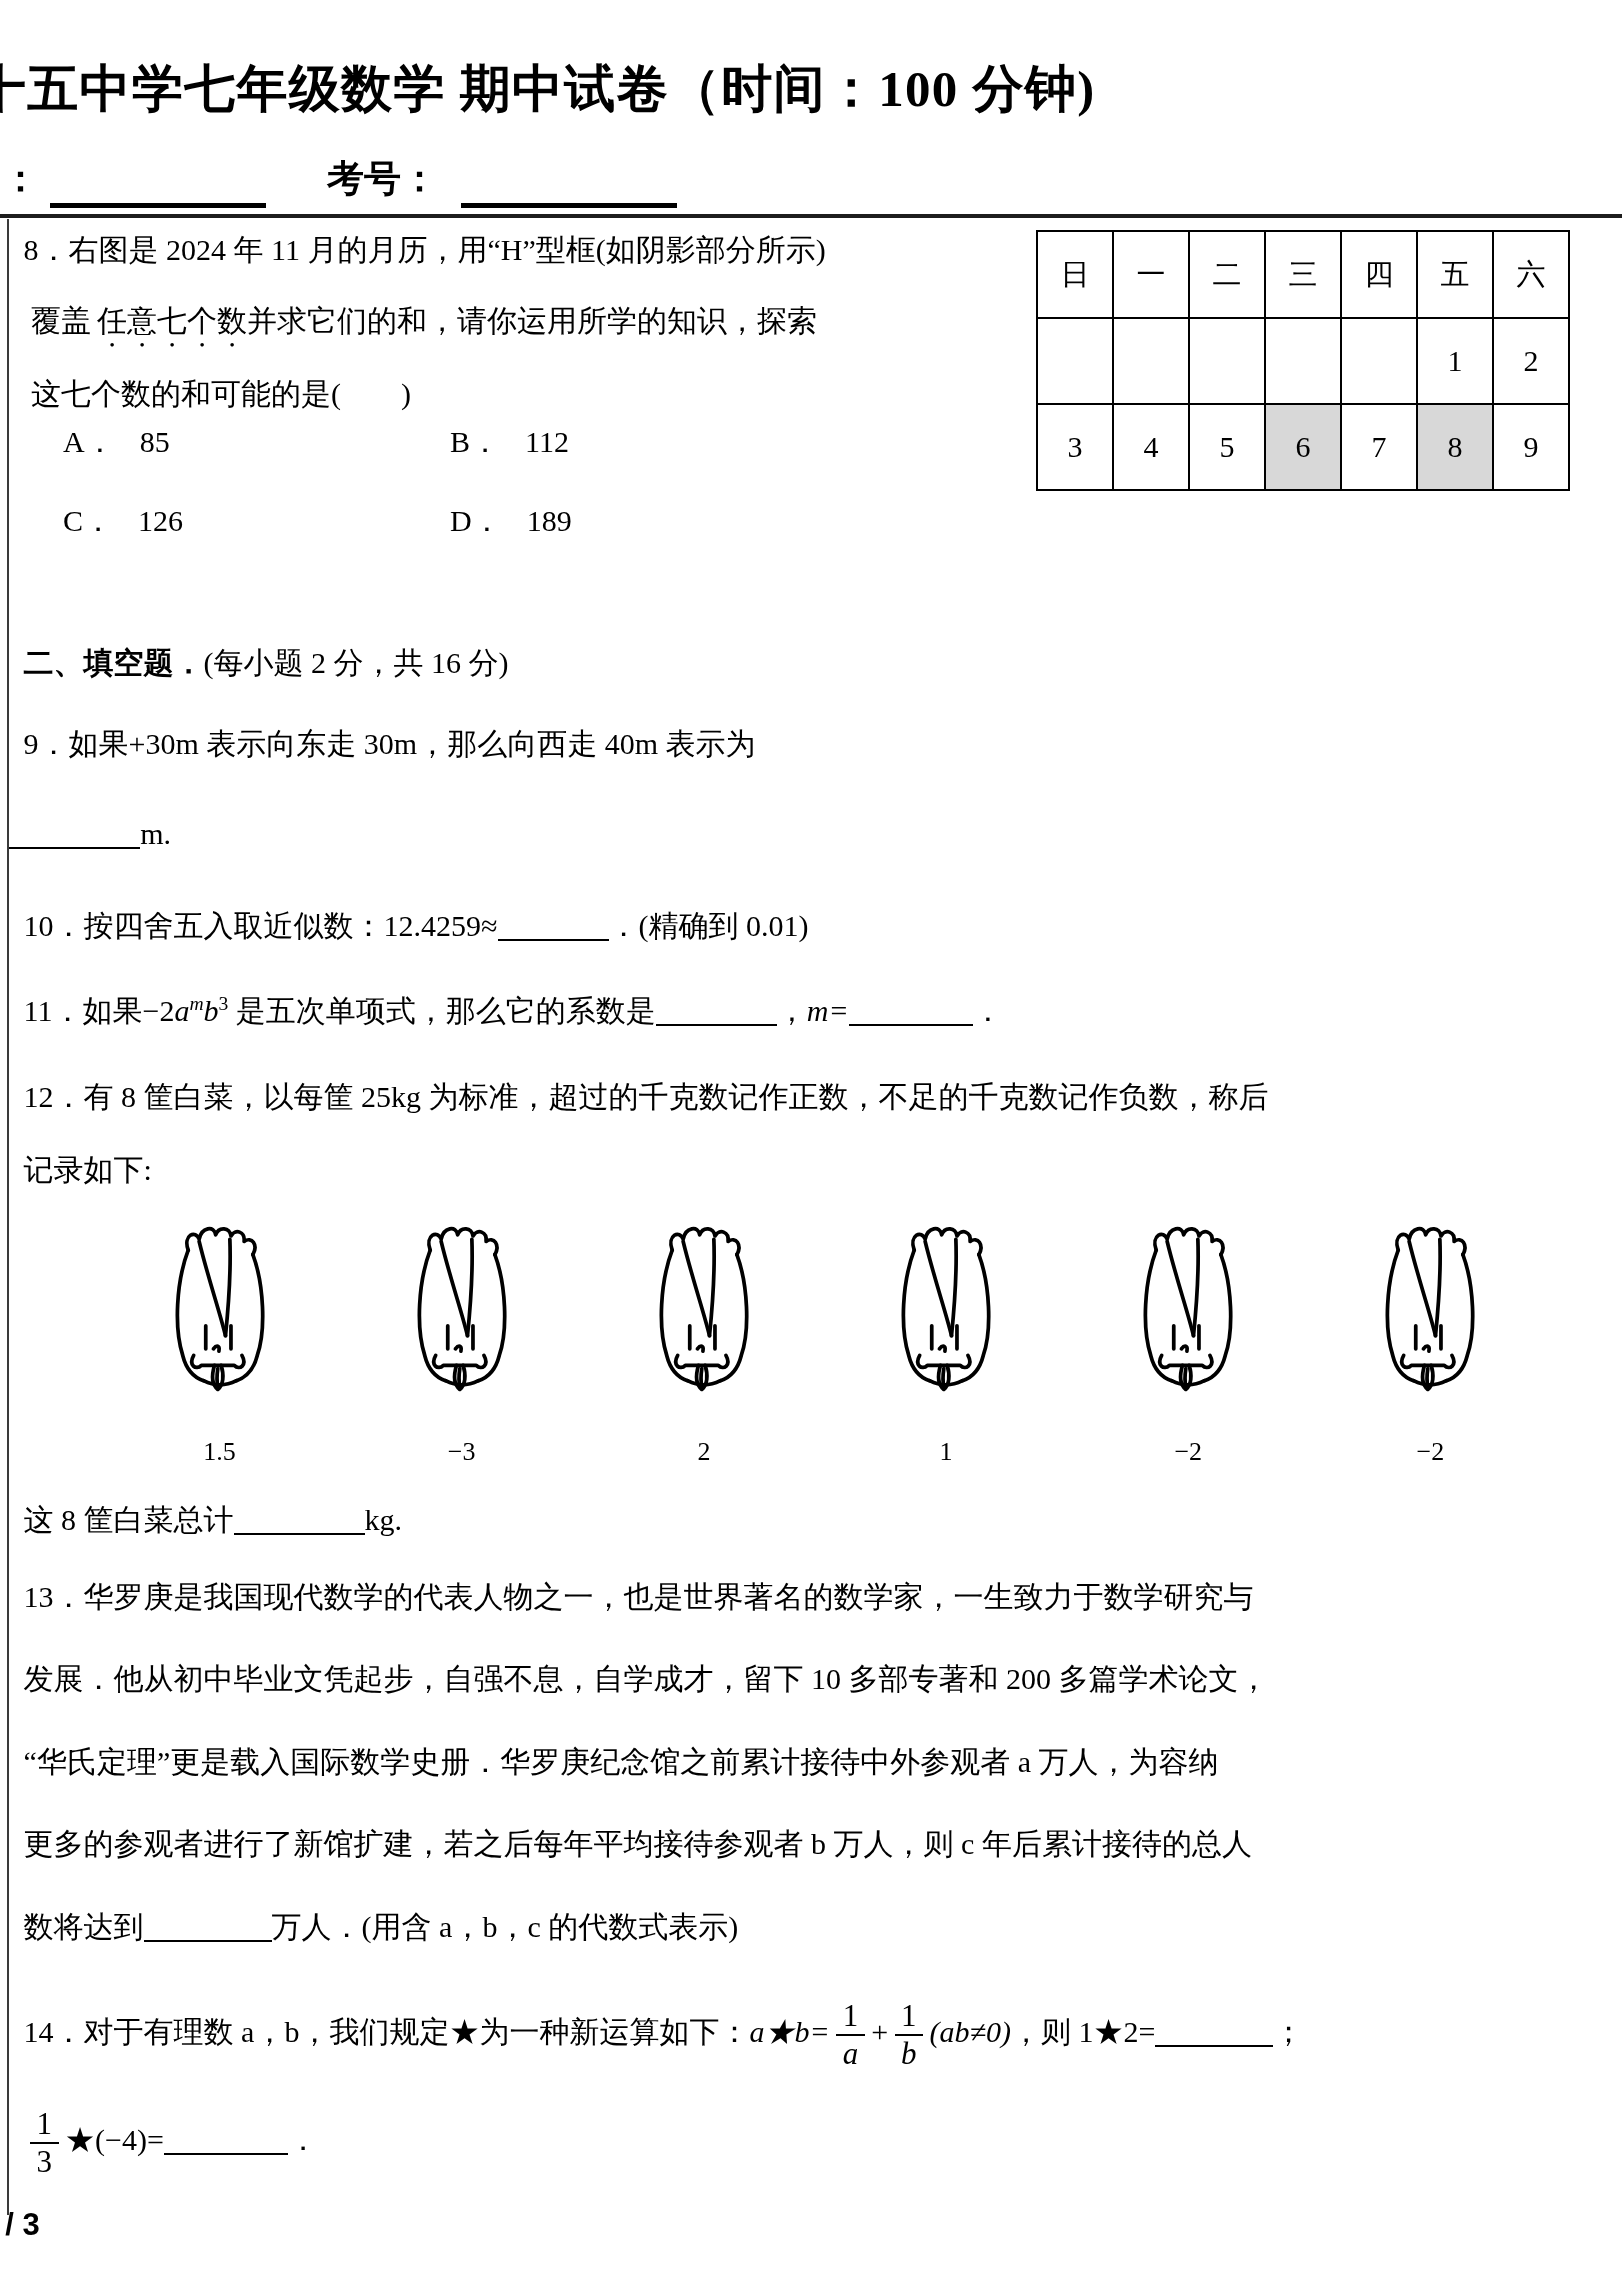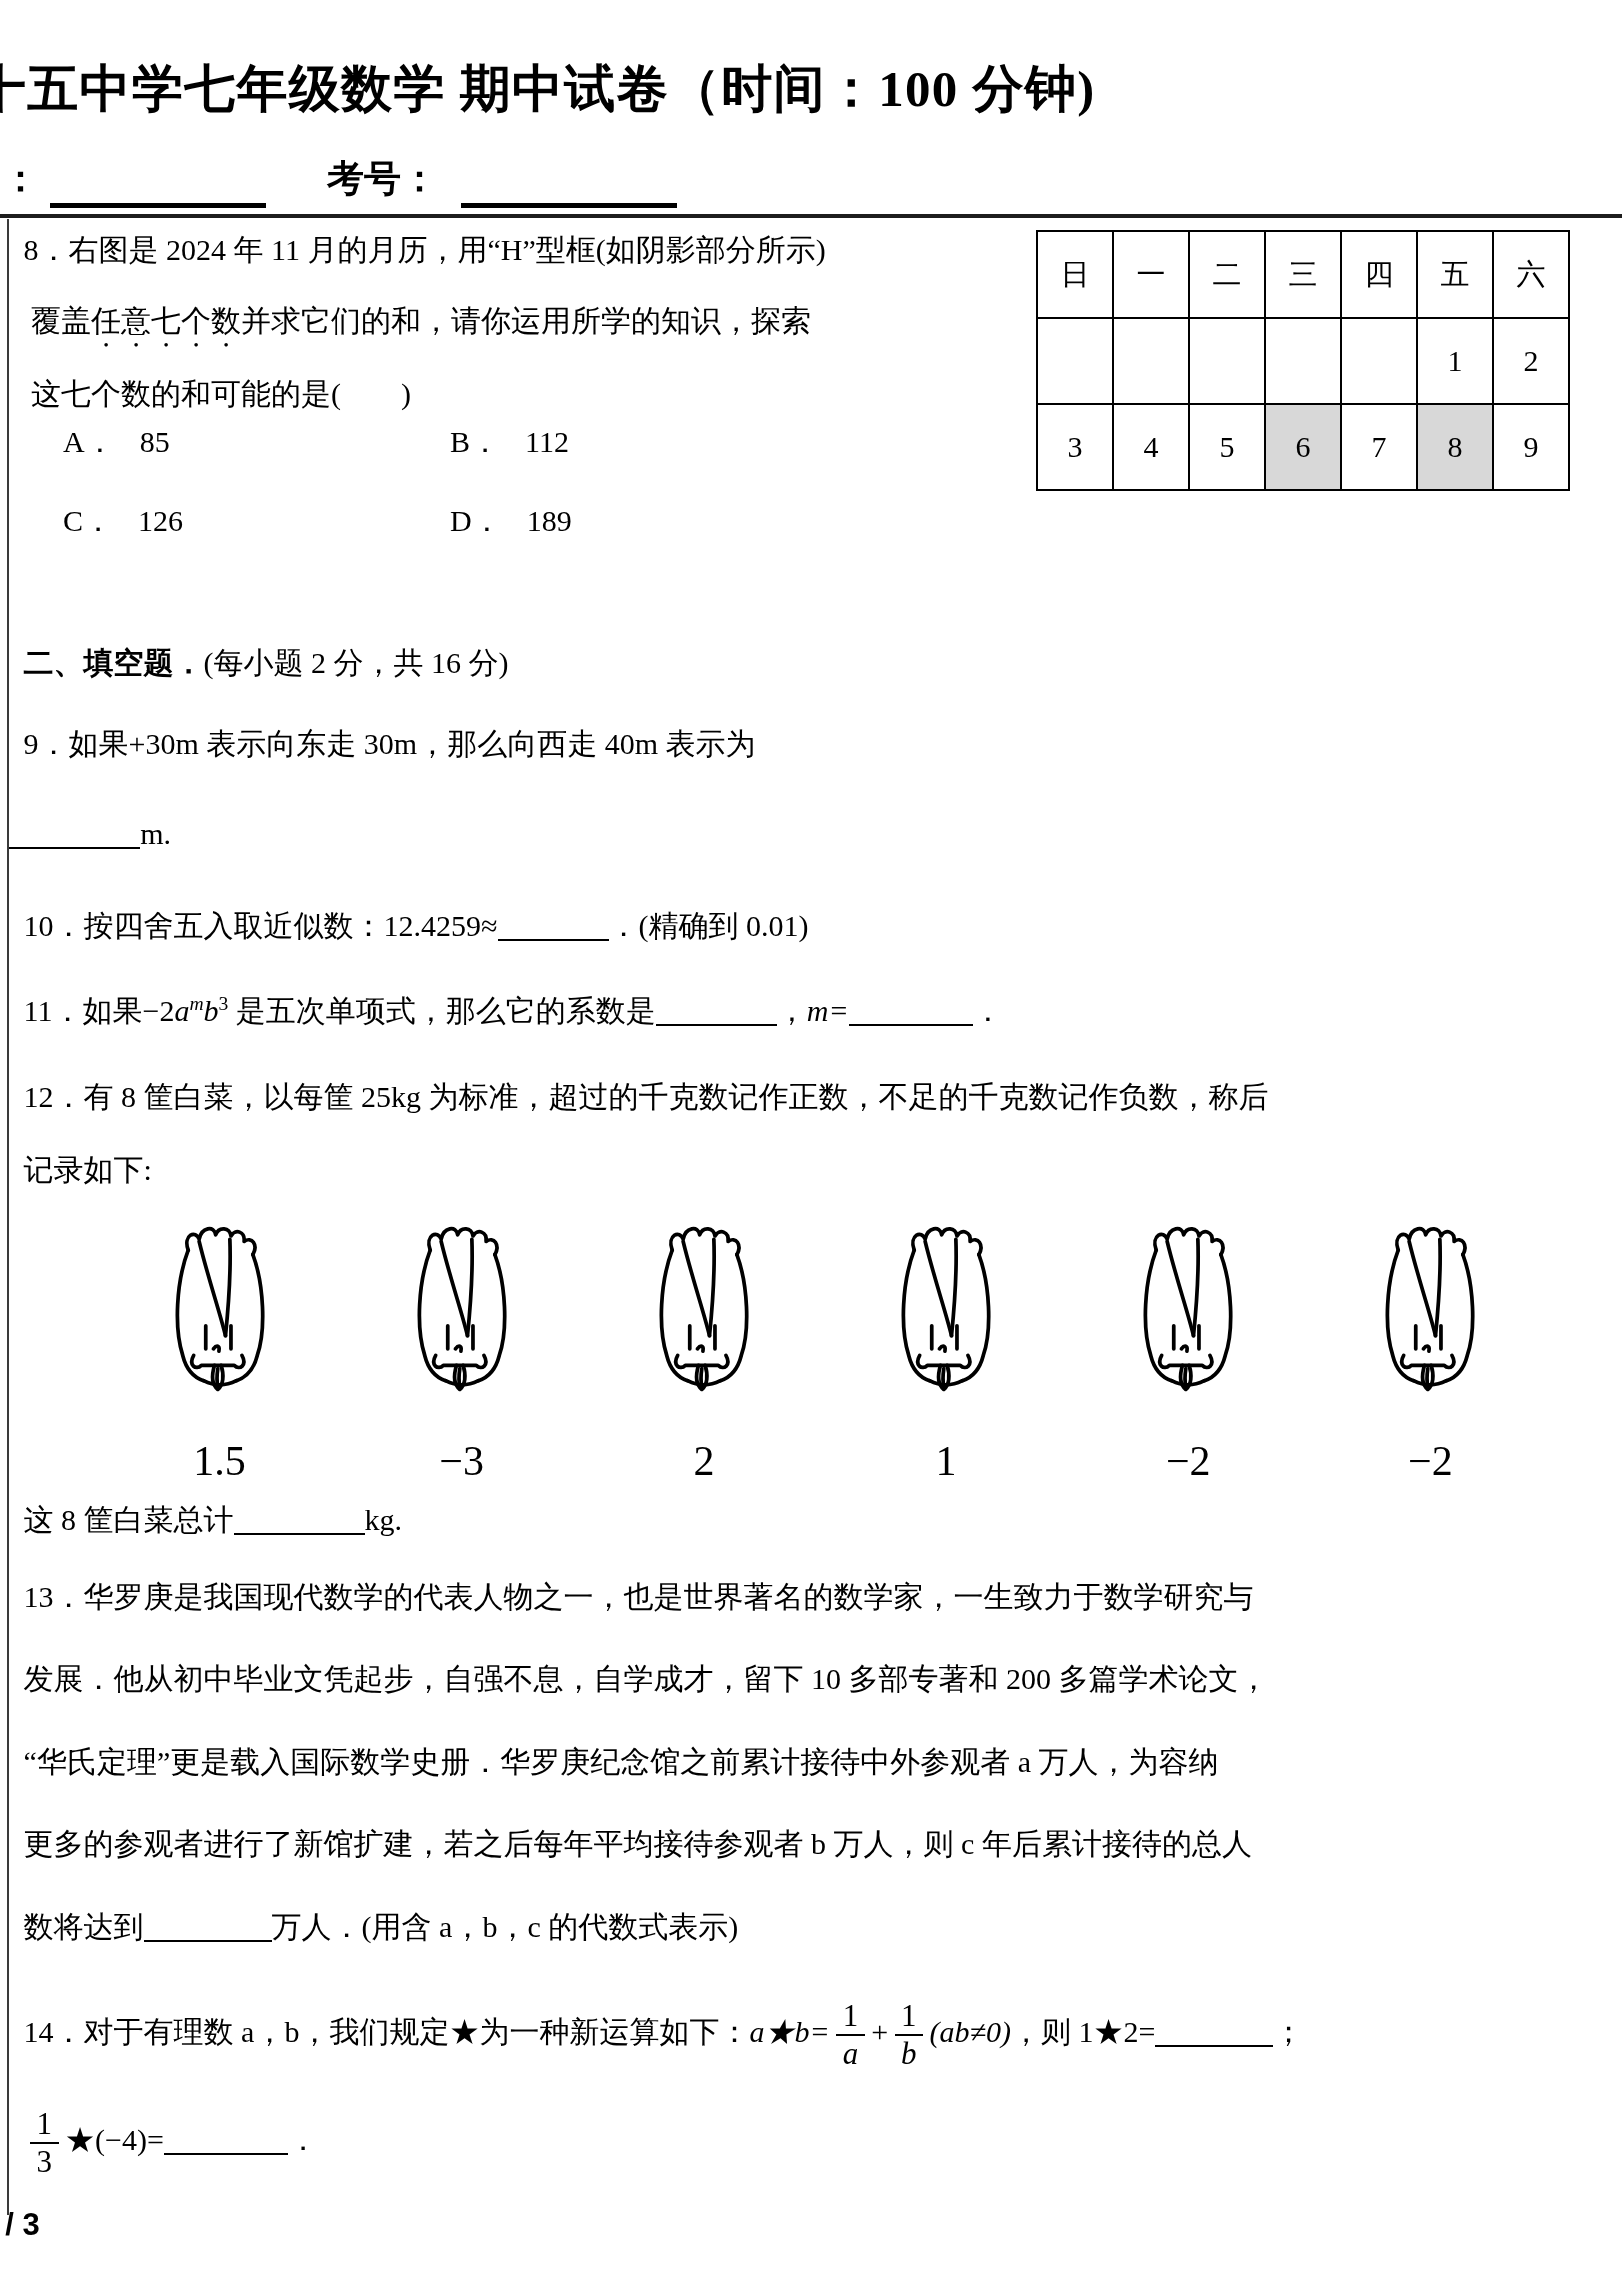--- a/index.html
+++ b/index.html
@@ -10,21 +10,21 @@
     font-size:30px;
   }
   .abs{position:absolute;white-space:nowrap}
   .b{font-weight:bold}
   .it{font-style:italic}
   sup{font-size:19.6px;line-height:0}
   .blank{display:inline-block;height:33px;border-bottom:2.6px solid #000;vertical-align:-5.2px}
   .uline{position:absolute;height:0;border-bottom:5.2px solid #000}
   .dots{
     -webkit-text-emphasis:filled dot;-webkit-text-emphasis-position:under right;
-    text-emphasis:filled dot;text-emphasis-position:under right;
+    text-emphasis:filled dot;text-emphasis-position:under right;margin-left:6px;
   }
   
   #page-title{left:-25px;top:55px;font-size:51px;font-weight:bold;letter-spacing:1.3px}
   #name-label{left:-72px;top:154px;font-size:37px;font-weight:bold}
   #exam-label{left:327px;top:154px;font-size:37px;font-weight:bold}
   #double-rule{position:absolute;left:0;top:214px;width:1622px;height:3.9px;
     border-top:2.6px solid #1d1d1d;border-bottom:2px solid #1d1d1d;box-sizing:border-box}
   #left-border{position:absolute;left:6.5px;top:219px;height:1996px;width:0;border-left:2px solid #3a3a3a}
   
   #calendar{position:absolute;left:1036px;top:230px;border-collapse:collapse;background:#fff}
@@ -45,21 +45,21 @@
   #sec2{left:23.6px;top:643px}
   #q9-l1{left:23.6px;top:724px}
   #q9-l2{left:9.2px;top:814px}
   #q10{left:23.6px;top:906px}
   #q11{left:23.6px;top:991px}
   #q12-l1{left:23.6px;top:1077px}
   #q12-l2{left:23.6px;top:1150px}
   #cab-row{position:absolute;left:141px;top:1225px;width:1368px;display:flex;justify-content:space-between}
   .cab{width:157px;display:flex;flex-direction:column;align-items:center}
   .cab svg{width:118px;height:171px;display:block}
-  .cabval{margin-top:41px;font-size:42px}
+  .cabval{margin-top:41px;font-size:26px}
   #q12-total{left:23.6px;top:1500px}
   #q13-l1{left:23.6px;top:1577px}
   #q13-l2{left:23.6px;top:1659px}
   #q13-l3{left:23.6px;top:1742px}
   #q13-l4{left:23.6px;top:1824px}
   #q13-l5{left:23.6px;top:1907px}
   #q14-l1{left:23.6px;top:1983px;line-height:98px}
   #q14-l2{left:23.6px;top:2091px;line-height:98px}
   .frac{display:inline-flex;flex-direction:column;align-items:center;vertical-align:middle;
     margin:0 6.5px;line-height:1.08;font-size:31px}

